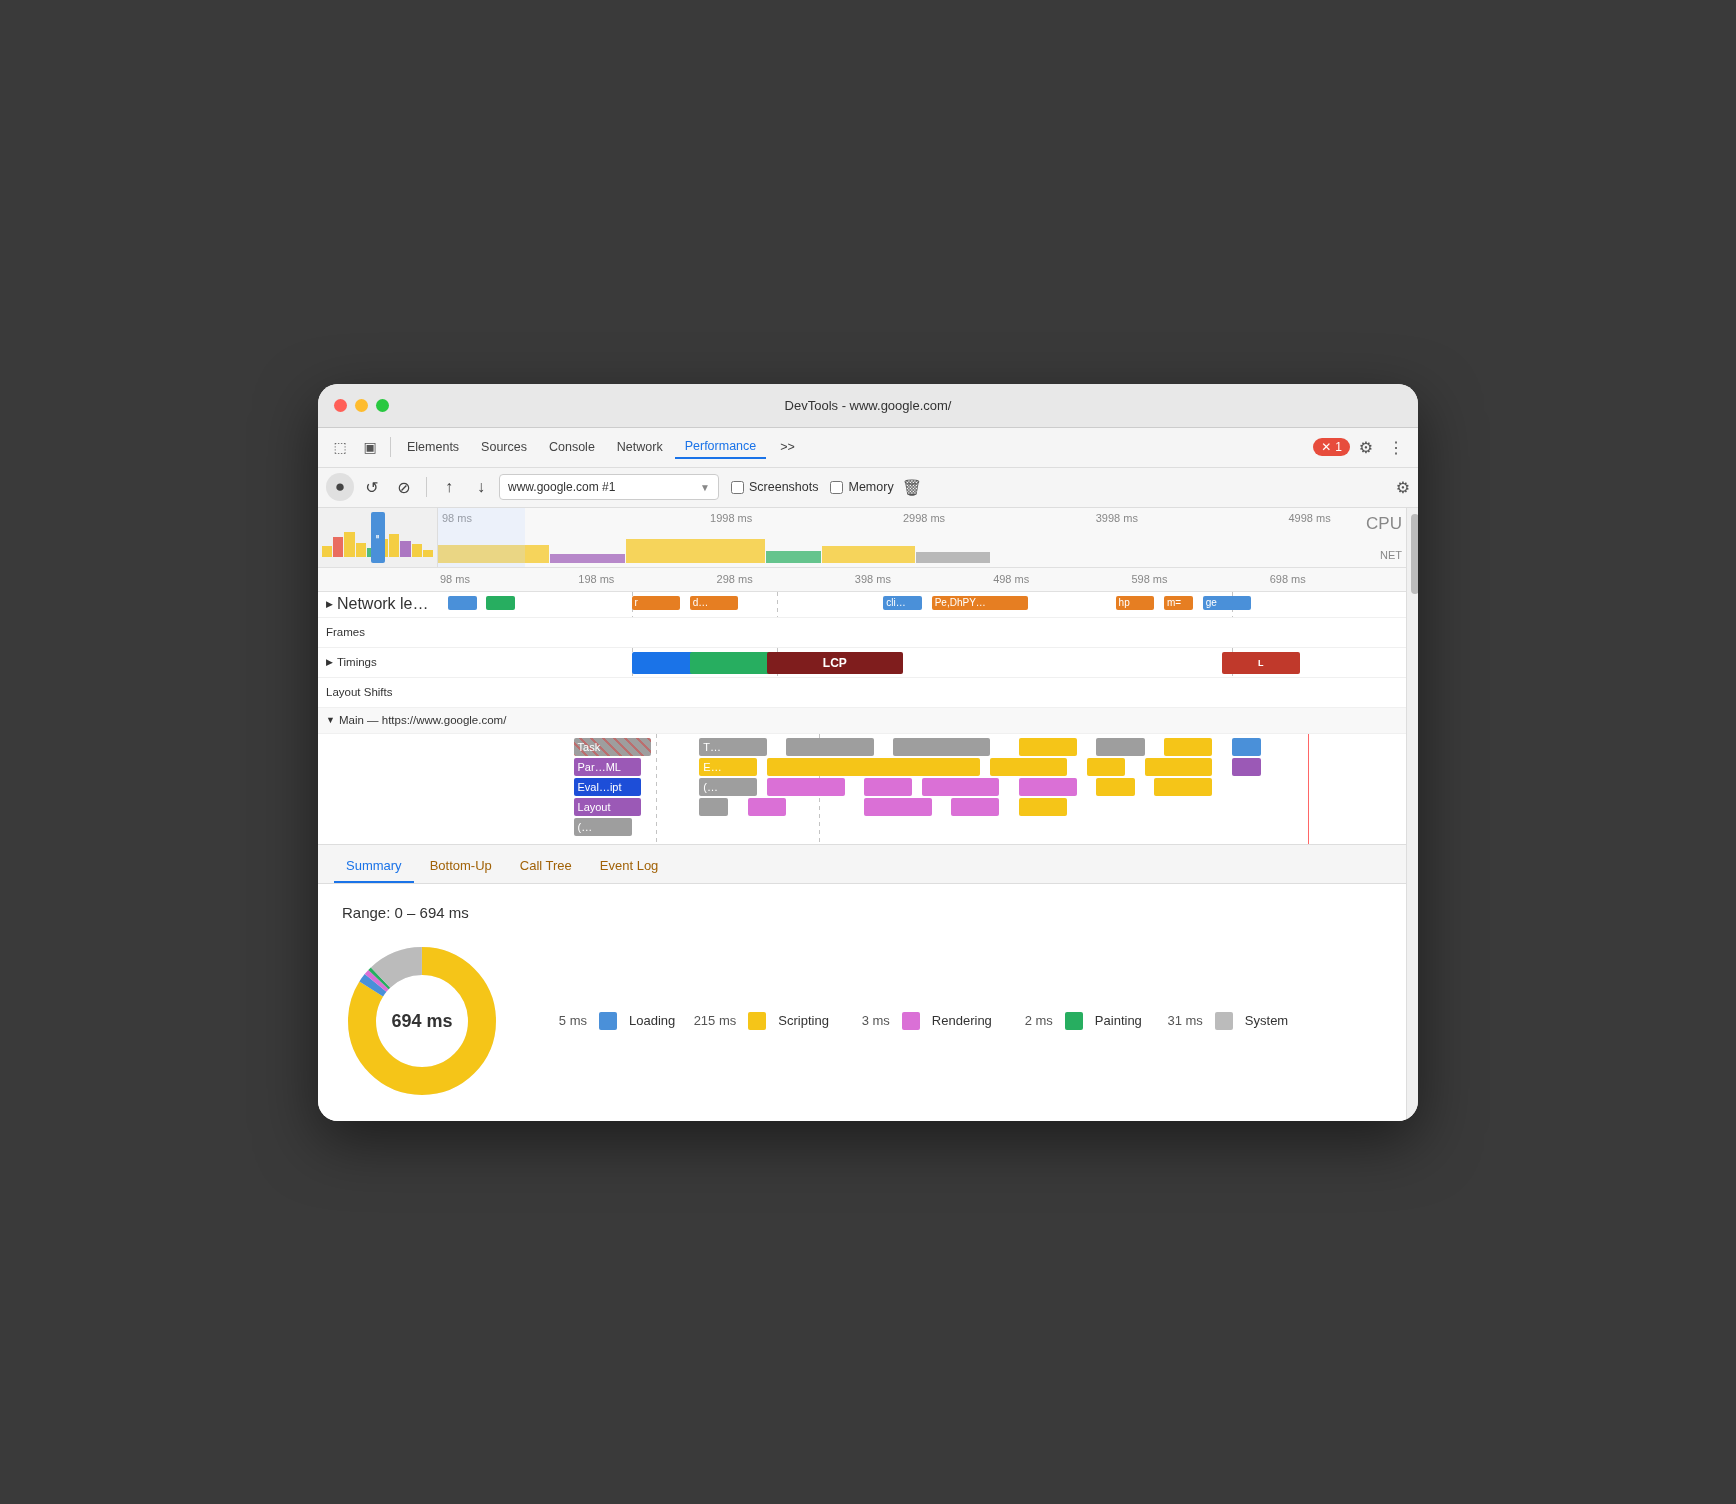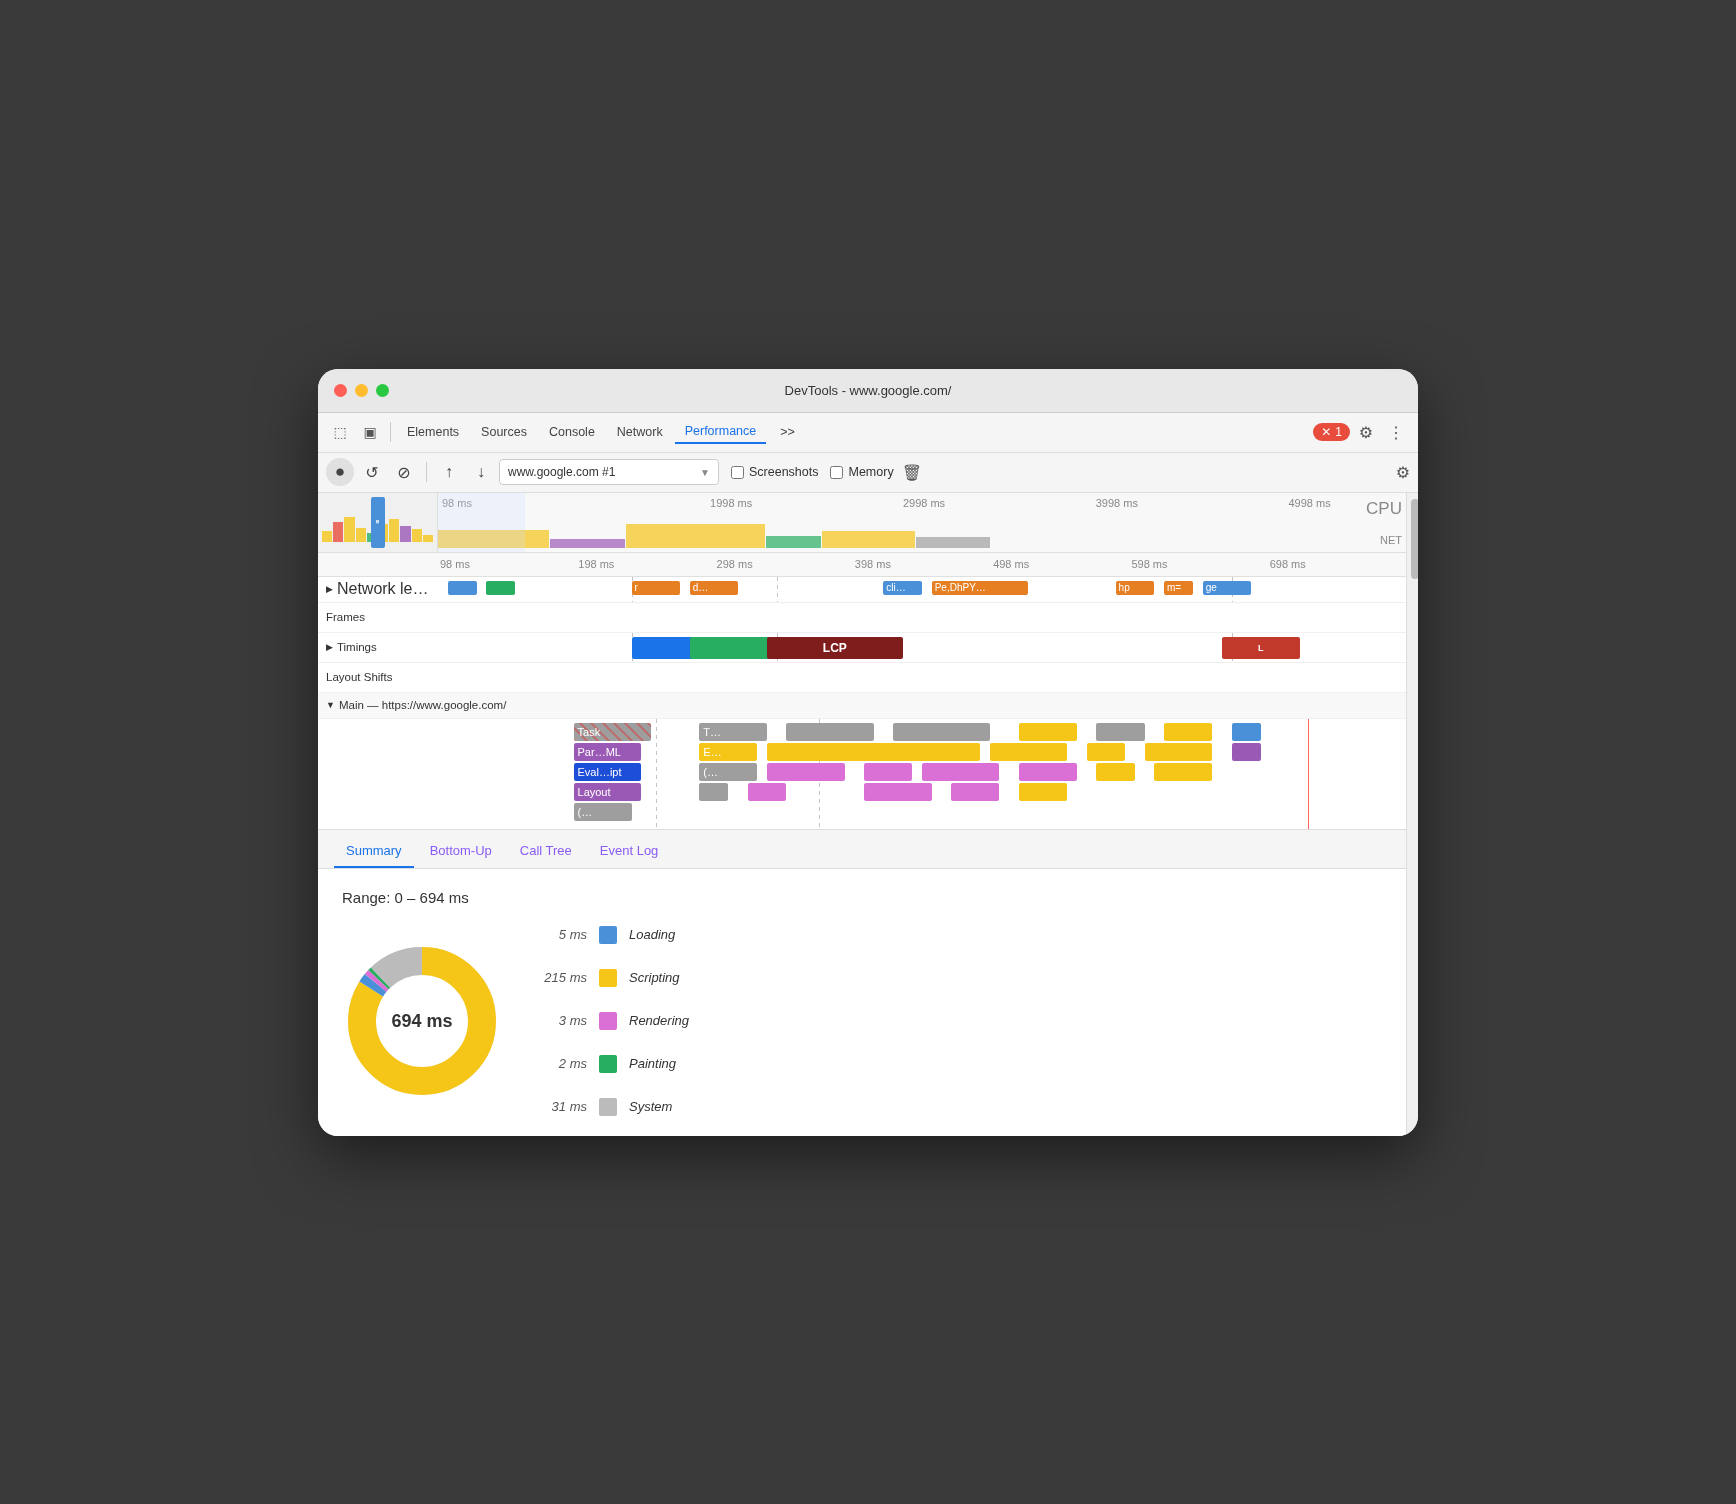--- a/index.html
+++ b/index.html
@@ -268,21 +268,21 @@
       height: 40px;
       display: flex;
       align-items: flex-end;
       border-top: 1px solid #ddd;
       border-bottom: 1px solid #ddd;
       padding: 0 16px;
     }
     .btab {
       padding: 8px 12px;
       font-size: 13px;
-      color: #8b5cf6;
+      color: #a16207;
       cursor: pointer;
       border-bottom: 2px solid transparent;
       margin-right: 4px;
     }
     .btab.active { color: #1a73e8; border-bottom: 2px solid #1a73e8; }
     
     .summary-panel {
       background: white;
       padding: 20px 24px;
     }
@@ -306,23 +306,22 @@
       position: absolute;
       top: 50%; left: 50%;
       transform: translate(-50%, -50%);
       font-size: 18px;
       font-weight: bold;
       color: #333;
     }
     
     .legend {
       display: flex;
-      flex-direction: column;
-      gap: 25px;
-      font-style: italic;
+      flex-direction: row;
+      gap: 16px;
     }
     .legend-item {
       display: flex;
       align-items: center;
       gap: 12px;
     }
     .legend-ms {
       font-size: 13px;
       color: #555;
       width: 45px;

